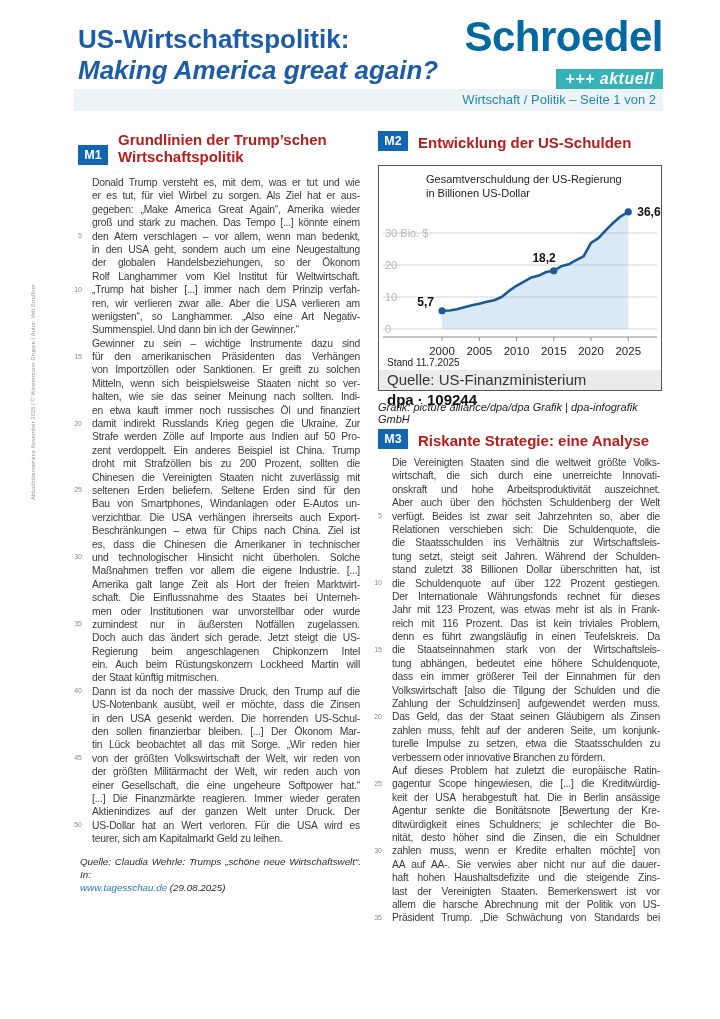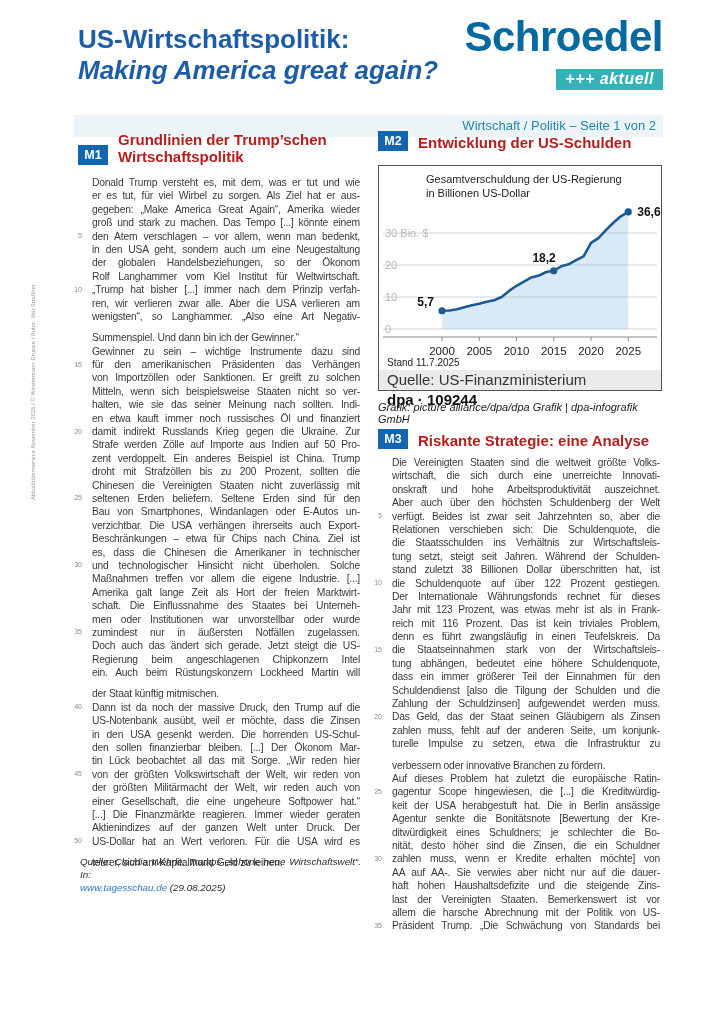--- a/index.html
+++ b/index.html
@@ -10,36 +10,36 @@
   .credit{position:absolute;left:30px;top:500px;transform:rotate(-90deg);transform-origin:0 0;
           white-space:nowrap;font-size:5.5px;color:#979797;letter-spacing:.2px;}
 
   
   .title{position:absolute;left:78px;top:24px;color:#1d5da7;font-size:26px;font-weight:bold;line-height:31px;}
   .title .t2{font-style:italic;}
   .logo{position:absolute;right:57px;top:20px;text-align:right;}
   .logo-name{color:#0369a1;font-size:42px;font-weight:bold;letter-spacing:-.5px;line-height:33px;}
   .logo-tag{display:inline-block;background:#35b2b8;color:#fff;font-size:16px;font-weight:bold;
             font-style:italic;padding:1px 9px 2px 9px;margin-top:16px;letter-spacing:.5px;}
-  .subbar{position:absolute;left:74px;top:115px;width:589px;height:22px;background:#ecf4f8;
+  .subbar{position:absolute;left:74px;top:89px;width:589px;height:22px;background:#ecf4f8;
           color:#2187ae;font-size:13px;line-height:22px;text-align:right;padding-right:7px;box-sizing:border-box;}
 
   
   .sec{position:absolute;display:flex;gap:10px;align-items:flex-end;}
   .badge{flex:0 0 auto;width:30px;height:20px;background:#1266b1;color:#fff;font-size:12.5px;font-weight:bold;
          text-align:center;line-height:20px;}
   .sec h2{margin:0;font-size:15px;line-height:17px;font-weight:bold;color:#b91c1c;}
 
   
   .tcol{position:absolute;width:282px;}
   .tline{position:relative;height:13.4px;padding-left:14px;box-sizing:border-box;}
   .lnum{position:absolute;left:-10px;top:2.5px;width:14px;text-align:right;font-size:7px;color:#8a8a8a;}
   .ltxt{height:13.4px;overflow:hidden;font-size:10.3px;line-height:13.4px;color:#3a3a3a;
         letter-spacing:-.2px;text-align:justify;text-align-last:justify;}
-  .tline.nj .ltxt{text-align-last:left;margin-top:8px;}
+  .tline.nj .ltxt{text-align-last:left;}
 
   .src{position:absolute;left:80px;top:855px;width:281px;font-size:9.8px;font-style:italic;color:#2b2b2b;line-height:13px;}
   .src .j{text-align:justify;text-align-last:justify;}
   .src-link{color:#2a7ac0;}
 
   
   .chart-box{position:absolute;left:378px;top:165px;width:284px;height:226px;border:1px solid #555;
              box-sizing:border-box;background:#fff;}
   .chart-title{position:absolute;left:8px;top:6px;font-size:11px;line-height:14px;color:#222;margin-left:39px;}
   .chart-svg{position:absolute;left:0;top:0;}
@@ -397,37 +397,37 @@
       <div class="tline">
         <span class="lnum"></span>
         <div class="ltxt">tung abhängen, bedeutet eine höhere Schuldenquote,</div>
       </div>
       <div class="tline">
         <span class="lnum"></span>
         <div class="ltxt">dass ein immer größerer Teil der Einnahmen für den</div>
       </div>
       <div class="tline">
         <span class="lnum"></span>
-        <div class="ltxt">Schuldendienst [also die Tilgung der Schulden und die</div>
+        <div class="ltxt">Volkswirtschaft [also die Tilgung der Schulden und die</div>
       </div>
       <div class="tline">
         <span class="lnum"></span>
         <div class="ltxt">Zahlung der Schuldzinsen] aufgewendet werden muss.</div>
       </div>
       <div class="tline">
         <span class="lnum">20</span>
         <div class="ltxt">Das Geld, das der Staat seinen Gläubigern als Zinsen</div>
       </div>
       <div class="tline">
         <span class="lnum"></span>
         <div class="ltxt">zahlen muss, fehlt auf der anderen Seite, um konjunk-</div>
       </div>
       <div class="tline">
         <span class="lnum"></span>
-        <div class="ltxt">turelle Impulse zu setzen, etwa die Infrastruktur zu</div>
+        <div class="ltxt">turelle Impulse zu setzen, etwa die Staatsschulden zu</div>
       </div>
       <div class="tline nj">
         <span class="lnum"></span>
         <div class="ltxt">verbessern oder innovative Branchen zu fördern.</div>
       </div>
       <div class="tline">
         <span class="lnum"></span>
         <div class="ltxt">Auf dieses Problem hat zuletzt die europäische Ratin-</div>
       </div>
       <div class="tline">

